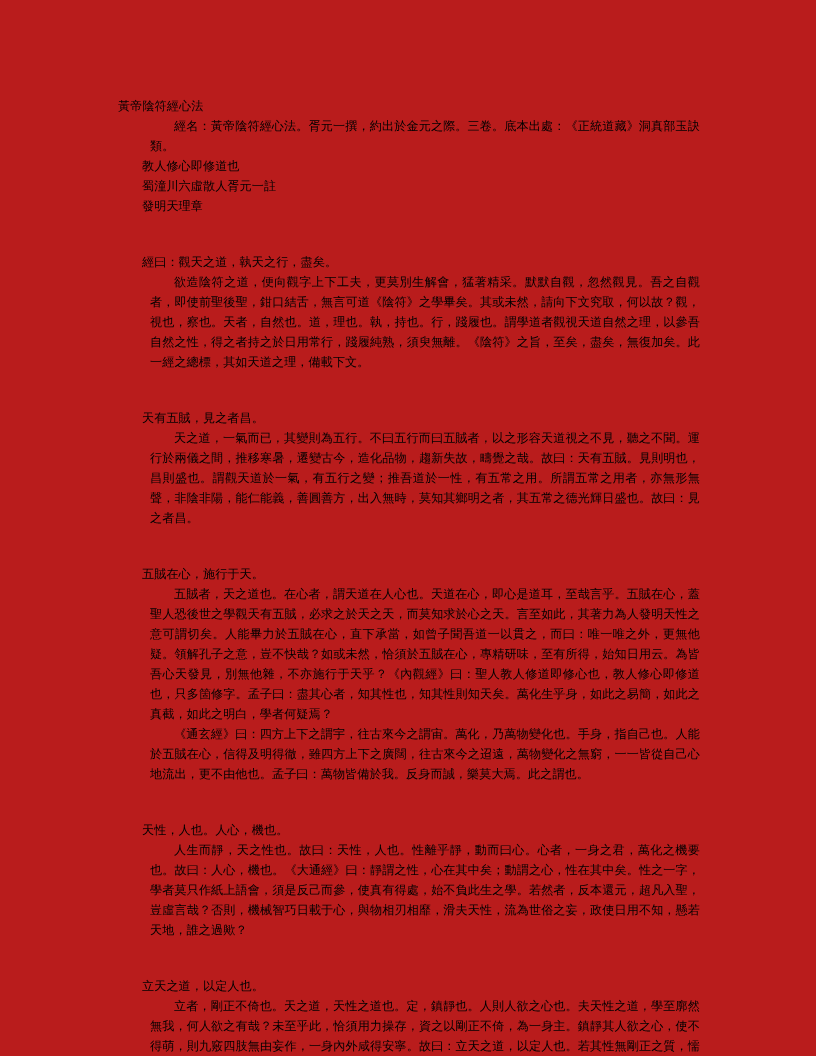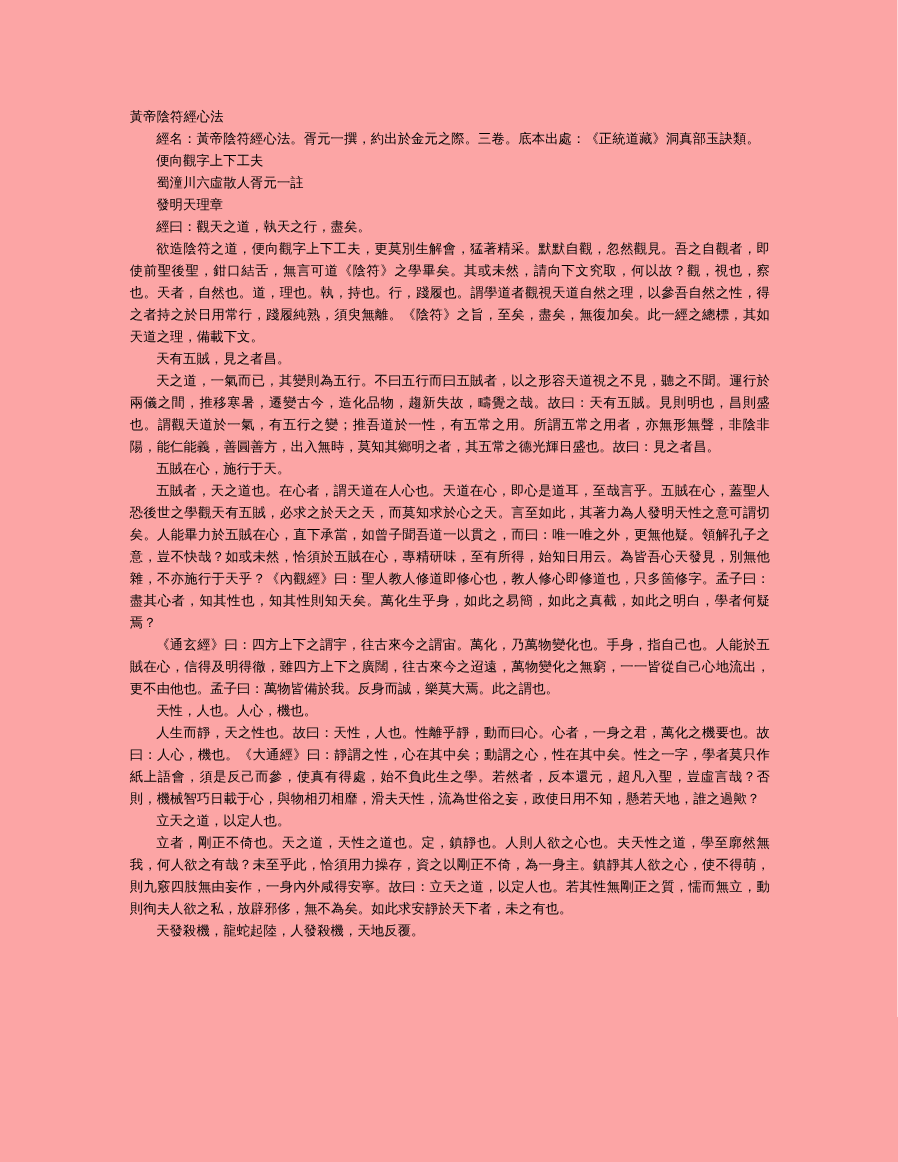--- a/index.html
+++ b/index.html
@@ -13,21 +13,21 @@
     font-family: "DejaVu Serif", "Liberation Serif", serif;
     color: #000000;
     -webkit-font-smoothing: none;
   }
   .page {
     position: relative;
     width: 816px;
     height: 1056px;
     box-sizing: border-box;
     padding: 96px 116px 96px 118px;
-    background: #fca5a5;
+    background: #b91c1c;
   }
   .doc-body {
     width: 582px;
     font-size: 12.1px;
     line-height: 20.0px;
     text-align: justify;
     text-justify: inter-character;
     letter-spacing: 0.1px;
   }
   .para {
@@ -37,39 +37,41 @@
     text-align: justify;
     text-justify: inter-character;
     word-break: break-all;
     overflow-wrap: break-word;
   }
   .title-line {
     text-indent: 0;
   }
   .indent-1 {
     text-indent: 24px;
+    margin-left: 32px;
   }
   .heading-line {
     text-indent: 24px;
   }
   .canon {
     text-indent: 24px;
+    margin-top: 36px;
   }
 </style>
 </head>
 <body>
 
 <div class="page">
   <div class="doc-body">
 
     <p class="para title-line">黃帝陰符經心法</p>
 
     <p class="para indent-1">經名：黃帝陰符經心法。胥元一撰，約出於金元之際。三卷。底本出處：《正統道藏》洞真部玉訣類。</p>
 
-    <p class="para heading-line">便向觀字上下工夫</p>
+    <p class="para heading-line">教人修心即修道也</p>
 
     <p class="para heading-line">蜀潼川六虛散人胥元一註</p>
 
     <p class="para heading-line">發明天理章</p>
 
     <p class="para canon">經曰：觀天之道，執天之行，盡矣。</p>
 
     <p class="para indent-1">欲造陰符之道，便向觀字上下工夫，更莫別生解會，猛著精采。默默自觀，忽然觀見。吾之自觀者，即使前聖後聖，鉗口結舌，無言可道《陰符》之學畢矣。其或未然，請向下文究取，何以故？觀，視也，察也。天者，自然也。道，理也。執，持也。行，踐履也。謂學道者觀視天道自然之理，以參吾自然之性，得之者持之於日用常行，踐履純熟，須臾無離。《陰符》之旨，至矣，盡矣，無復加矣。此一經之總標，其如天道之理，備載下文。</p>
 
     <p class="para canon">天有五賊，見之者昌。</p>

